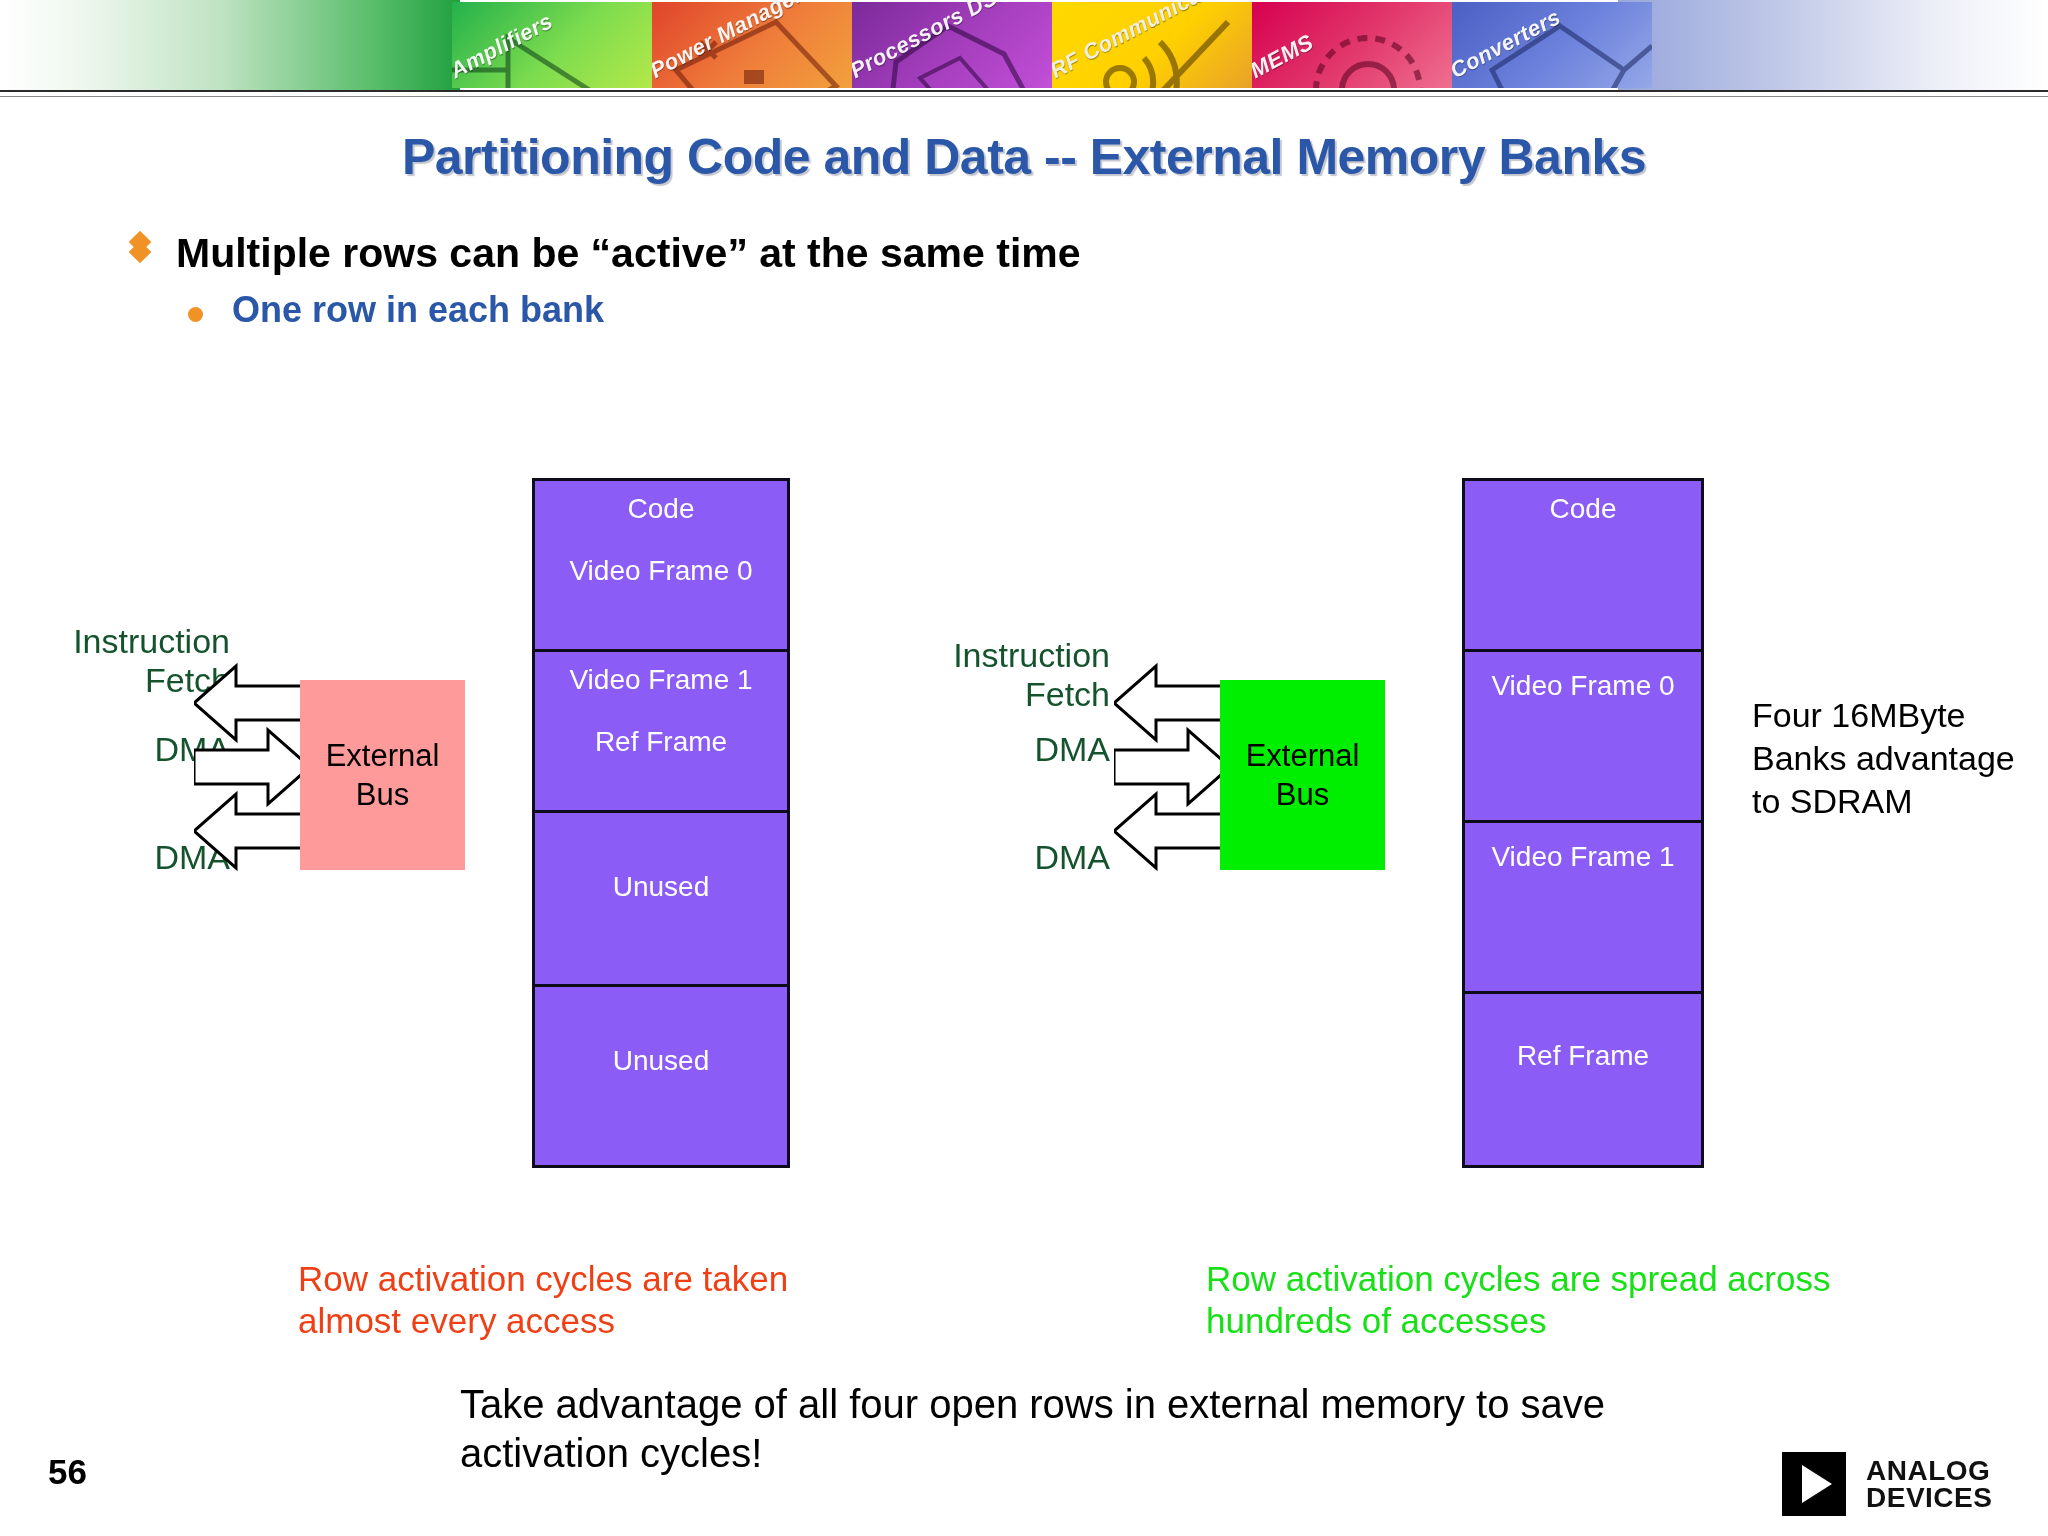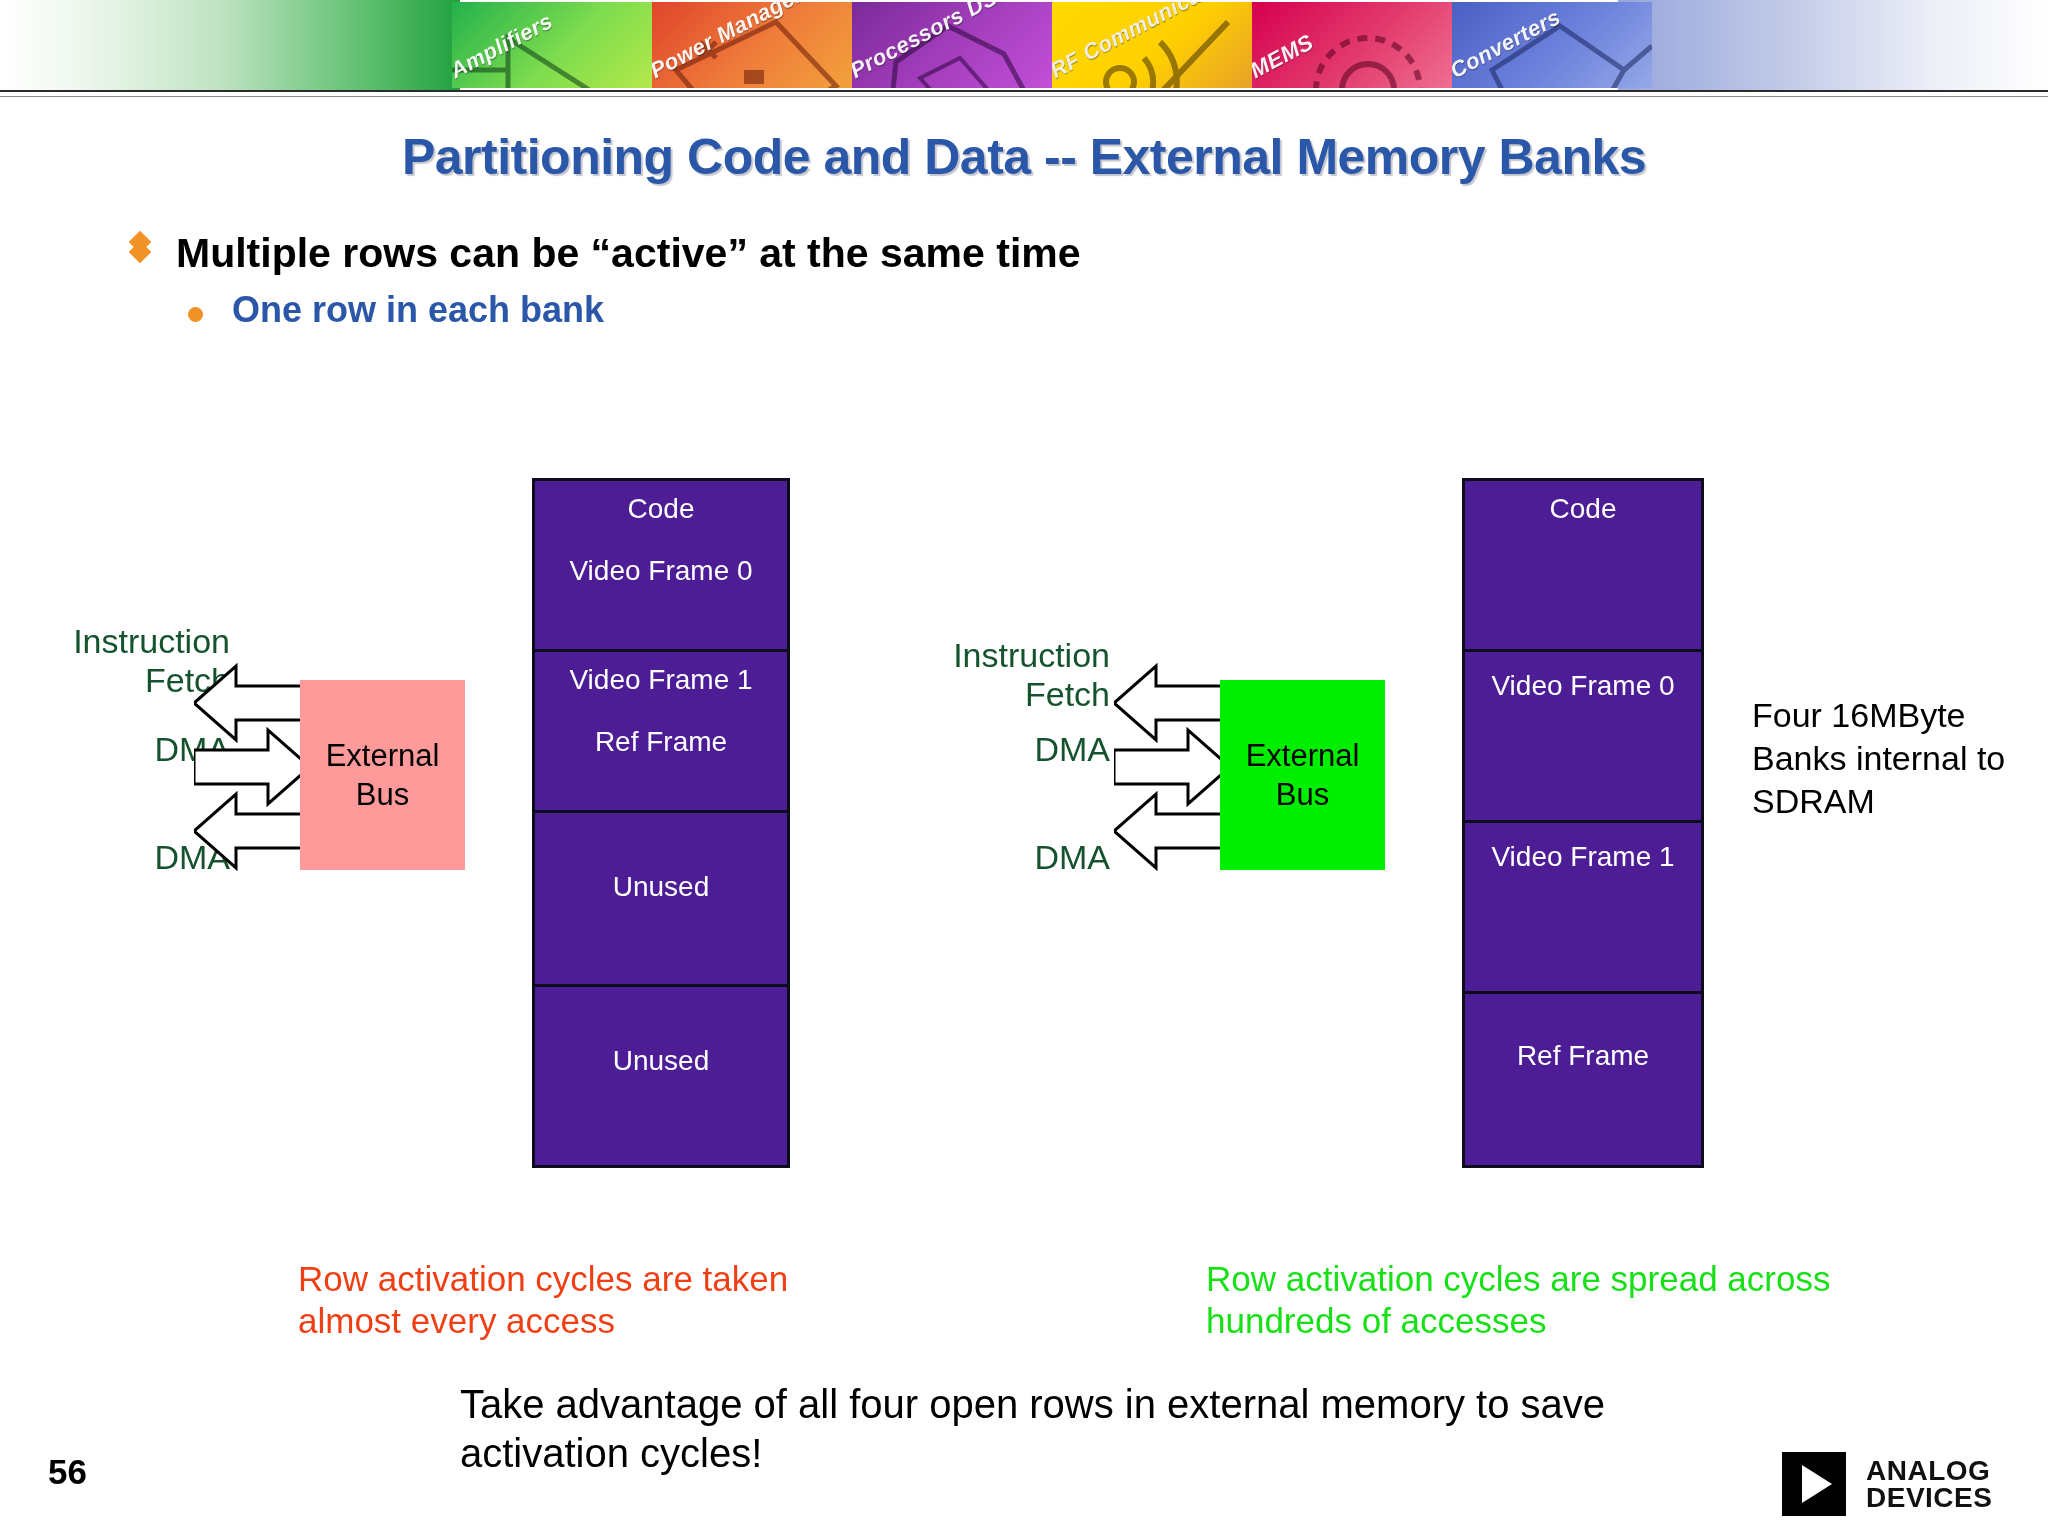--- a/index.html
+++ b/index.html
@@ -62,21 +62,21 @@
   }
   .bullet-l2 { position:relative; padding-left:112px; margin-top:16px;
                font-size:36px; font-weight:bold; color:#2b57a8; line-height:1.06; }
   .bullet-l2 .marker {
     position:absolute; left:68px; top:16px;
     width:15px; height:15px; border-radius:50%; background:#f09226;
   }
 
   
   .mem-block { position:absolute; border:3px solid #0c0c1c; box-sizing:border-box; }
-  .mem-bank  { position:relative; background:#4c1d95; box-sizing:border-box;
+  .mem-bank  { position:relative; background:#8b5cf6; box-sizing:border-box;
                border-bottom:3px solid #0c0c1c; overflow:hidden; }
   .mem-bank:last-child { border-bottom:none; }
   .mem-label { position:absolute; left:0; width:100%; text-align:center;
                color:#ffffff; font-size:28px; white-space:nowrap; }
 
   #mem-left  { left:532px;  top:478px; width:258px; height:690px; }
   #mem-right { left:1462px; top:478px; width:242px; height:690px; }
 
   
   .bus-group { position:absolute; }
@@ -283,21 +283,21 @@
   <svg class="flow-arrow" style="left:234px; top:188px;" width="116" height="86" viewBox="0 0 116 86">
     <polygon points="0,43 42,6 42,26 116,26 116,60 42,60 42,80" fill="#ffffff" stroke="#000000" stroke-width="3"></polygon>
   </svg>
 
   <div class="bus-box" id="bus-box-right" style="left:340px; top:80px; width:165px; height:190px; background:#00ef00;">
     <span>External</span>
     <span>Bus</span>
   </div>
 </div>
 
-<div id="sdram-note">Four 16MByte Banks internal to SDRAM</div>
+<div id="sdram-note">Four 16MByte Banks advantage to SDRAM</div>
 
 <div class="caption" id="caption-left">Row activation cycles are taken almost every access</div>
 <div class="caption" id="caption-right">Row activation cycles are spread across hundreds of accesses</div>
 
 <div id="summary">Take advantage of all four open rows in external memory to save activation cycles!</div>
 
 <div id="page-number">56</div>
 <div id="ad-logo">
   <div id="ad-logo-mark">
       <div class="tri"></div>

